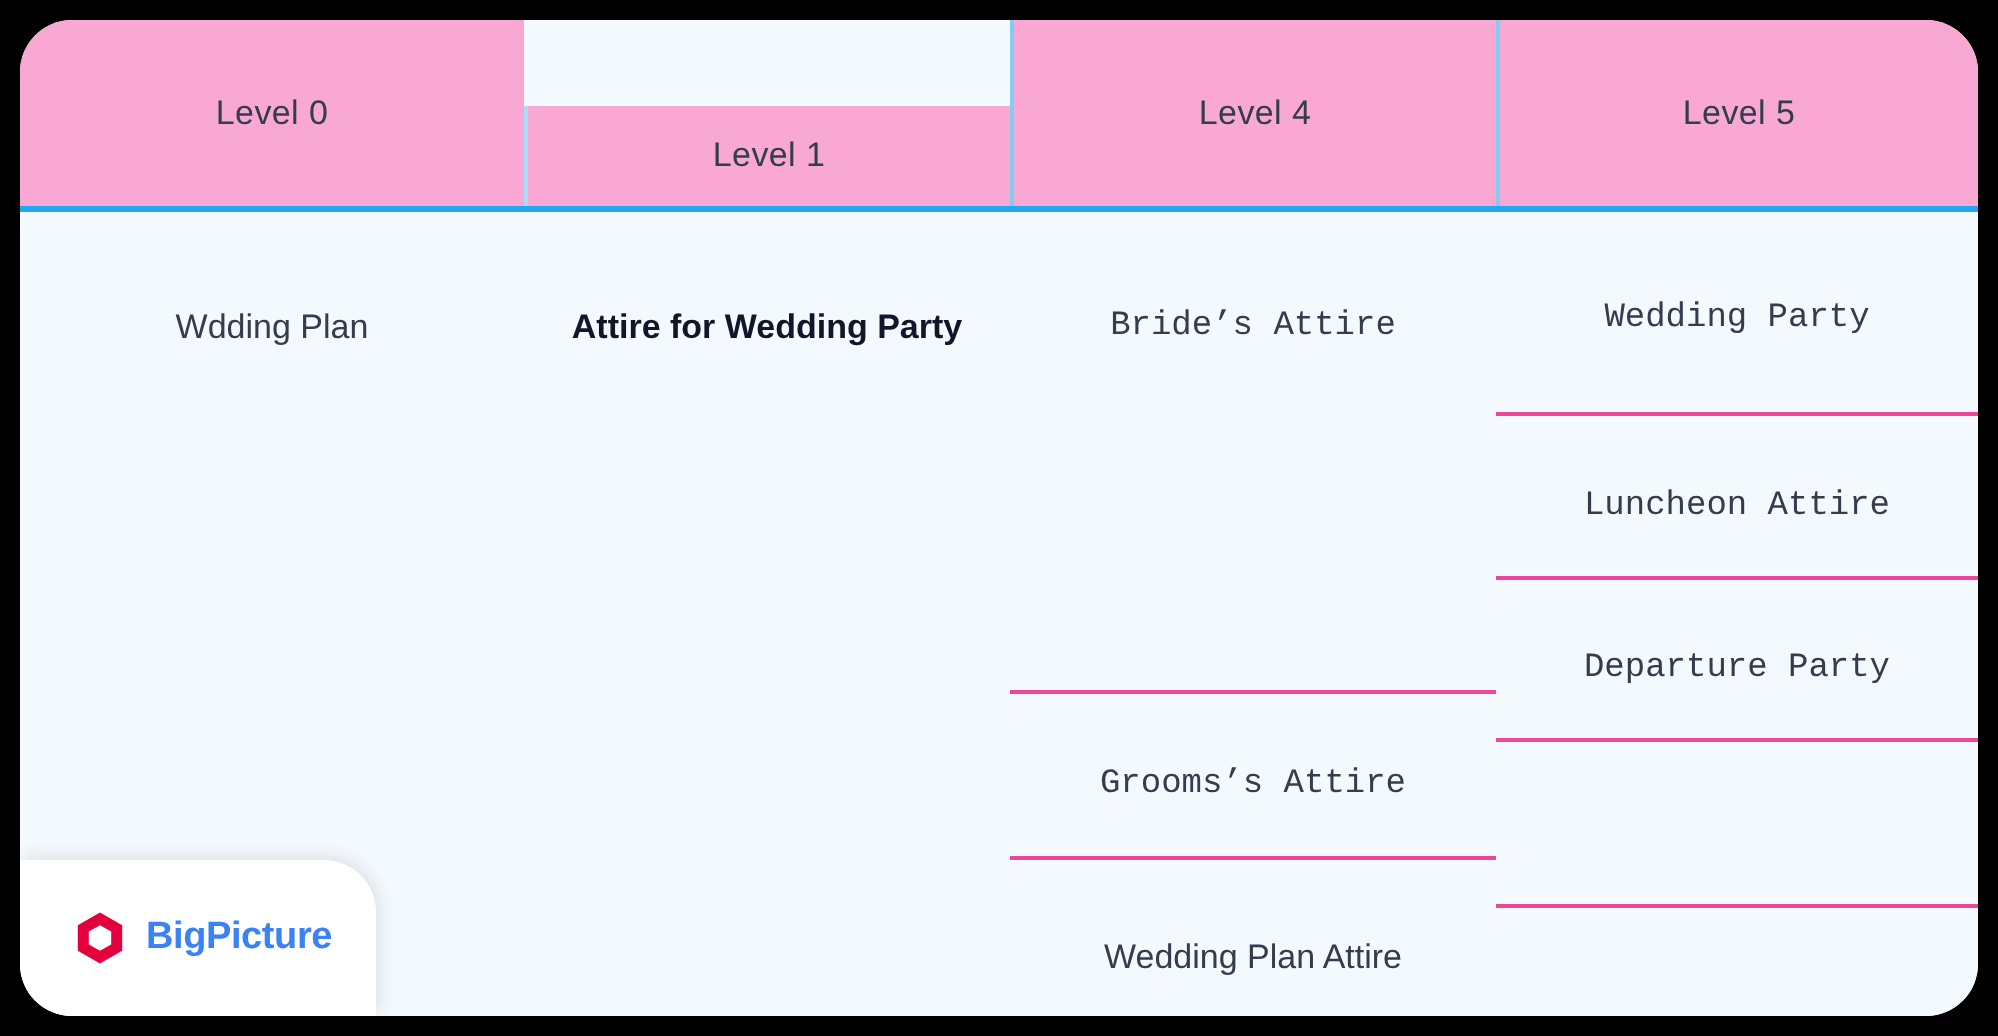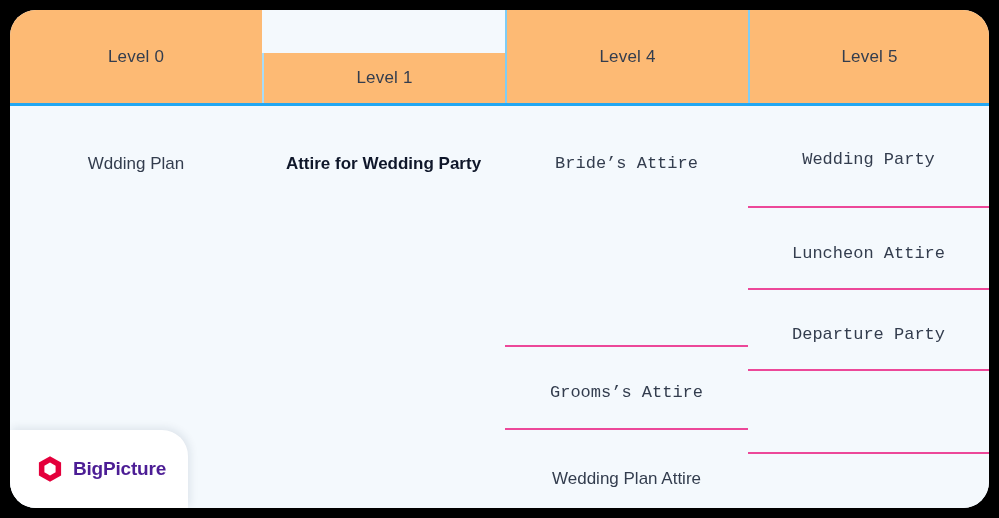--- a/index.html
+++ b/index.html
@@ -55,21 +55,21 @@
   }
   .col.sep-med {
     border-left: 2px solid #7FCDF5;
   }
 
   
   .hcell {
     display: flex;
     align-items: center;
     justify-content: center;
-    background: #fdba74;
+    background: #f9a8d4;
     box-sizing: border-box;
   }
   .hlabel {
     font-size: 17px;
     color: #333D4E;
     letter-spacing: .2px;
   }
 
   
   .header-rule {
@@ -151,21 +151,21 @@
   }
   .logo-mark {
     width: 28px;
     height: 28px;
     flex: 0 0 28px;
     position: relative;
   }
   .logo-text {
     font-size: 19px;
     font-weight: bold;
-    color: #4c1d95;
+    color: #3b82f6;
     letter-spacing: -.2px;
   }
 </style>
 </head>
 <body>
 
 <div id="stage">
 
   <div class="card">
 

